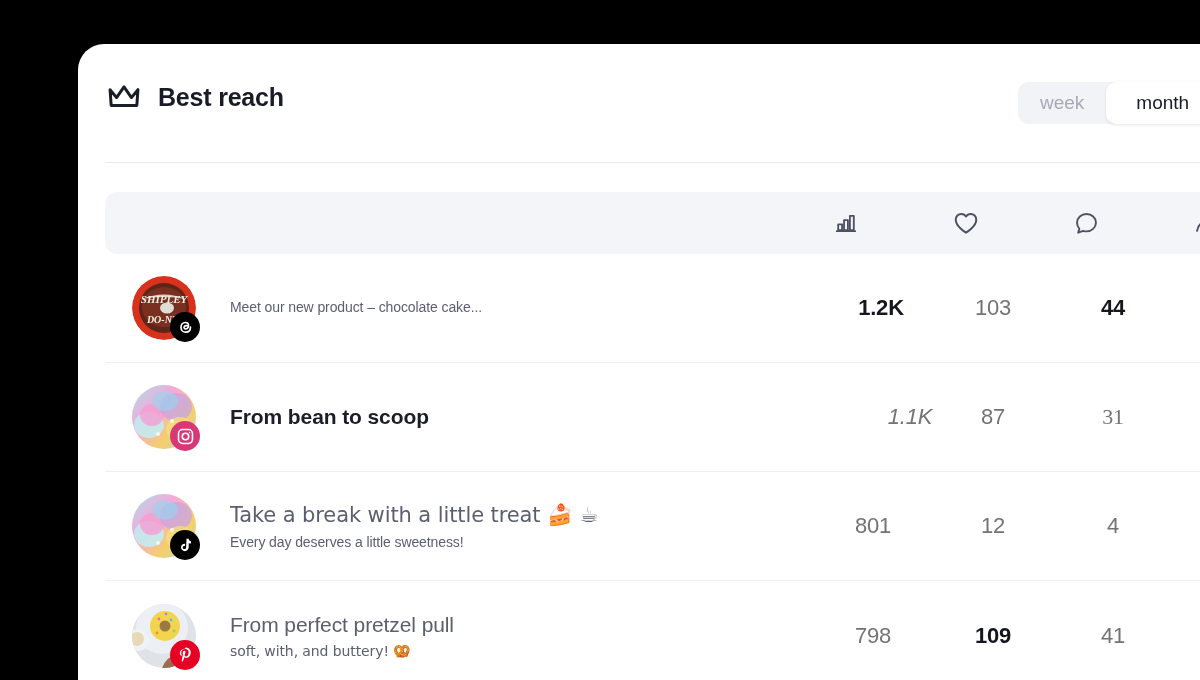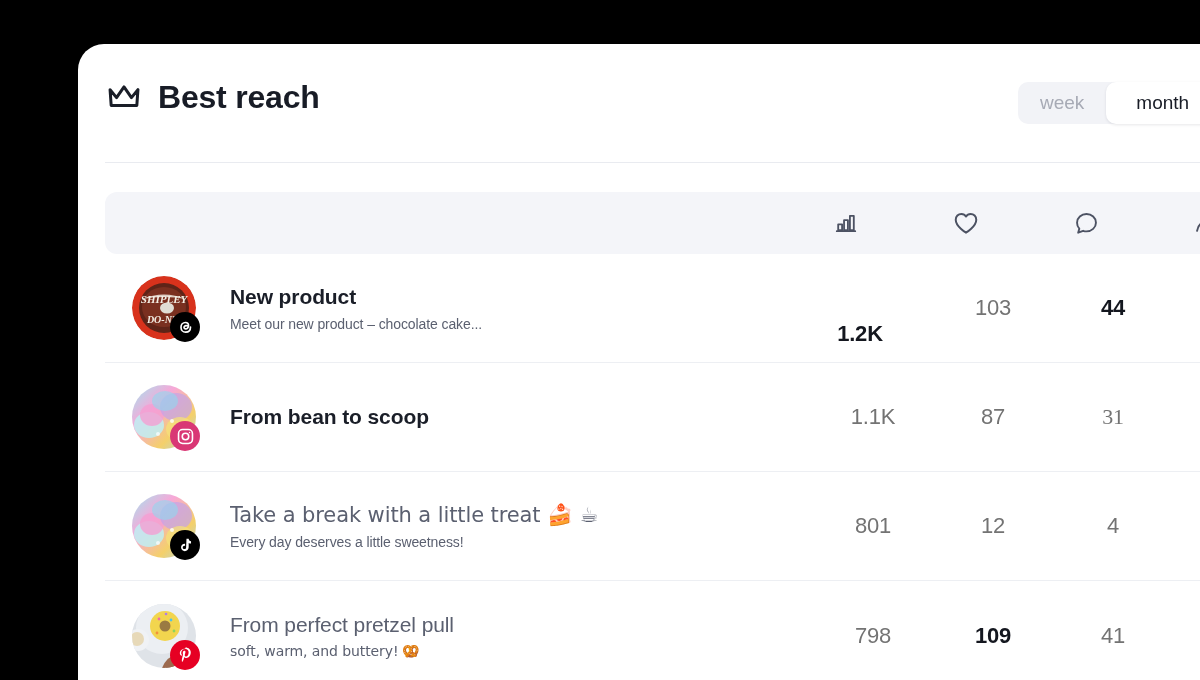--- a/index.html
+++ b/index.html
@@ -48,21 +48,21 @@
     display: flex;
     align-items: center;
     gap: 15px;
   }
   .crown-icon {
     width: 38px;
     height: 38px;
     display: block;
   }
   .head-title {
-    font-size: 32px;
+    font-size: 25px;
     font-weight: 700;
     color: #181c26;
     letter-spacing: -0.2px;
     line-height: 1;
     white-space: nowrap;
   }
 
   
   .seg {
     position: absolute;
@@ -310,24 +310,23 @@
               <text x="31" y="47" font-family="Liberation Serif, serif" font-size="10" font-style="italic" font-weight="bold" fill="#f3eee4" text-anchor="middle">DO-NU</text>
             </svg>
           </div>
           <div class="badge" style="background:#000000;">
             <svg width="20" height="20" viewBox="0 0 24 24" fill="none" stroke="#ffffff" stroke-width="2" stroke-linecap="round" stroke-linejoin="round">
               <path d="M16.2 11.2 C14.6 10.4 12.2 10.3 11.2 11.4 C10.3 12.4 10.9 14 12.6 14.2 C14.6 14.4 16 12.8 16.2 10.4 C16.4 8.2 15 6.6 12.6 6.6 C9.4 6.6 7.2 9 7.2 12.2 C7.2 15.6 9.4 18.2 12.8 18.2 C16.4 18.2 18.6 15.6 18.6 12"></path>
             </svg>
           </div>
         </div>
         <div class="row-text">
-          <div class="row-title">New product</div>
           <div class="row-sub">Meet our new product – chocolate cake...</div>
         </div>
-        <div class="metric strong" style="left:700px;margin-top:26px;">1.2K</div>
+        <div class="metric strong" style="left:721px;">1.2K</div>
         <div class="metric" style="left:833px;">103</div>
         <div class="metric strong" style="left:953px;">44</div>
         <div class="metric" style="left:1073px;">4</div>
       </div>
 
       <div class="row">
         <div class="avatar-wrap">
           <div class="avatar">
             <svg width="64" height="64" viewBox="0 0 64 64">
               <defs>
@@ -352,21 +351,21 @@
             <svg width="19" height="19" viewBox="0 0 24 24" fill="none" stroke="#ffffff" stroke-width="2" stroke-linecap="round" stroke-linejoin="round">
               <rect x="3.2" y="3.2" width="17.6" height="17.6" rx="5.2"></rect>
               <circle cx="12" cy="12" r="4.1"></circle>
               <circle cx="17.1" cy="6.9" r="0.9" fill="#ffffff" stroke="none"></circle>
             </svg>
           </div>
         </div>
         <div class="row-text">
           <div class="row-title">From bean to scoop</div>
         </div>
-        <div class="metric" style="left:713px;">1.1K</div>
+        <div class="metric" style="left:750px;font-style:italic;">1.1K</div>
         <div class="metric" style="left:833px;">87</div>
         <div class="metric" style="left:953px;font-family:Liberation Serif, serif;">31</div>
         <div class="metric" style="left:1073px;">0</div>
       </div>
 
       <div class="row">
         <div class="avatar-wrap">
           <div class="avatar">
             <svg width="64" height="64" viewBox="0 0 64 64">
               <defs>
@@ -423,21 +422,21 @@
             </svg>
           </div>
           <div class="badge" style="background:#e60023;">
             <svg width="20" height="20" viewBox="0 0 24 24" fill="#ffffff">
               <path d="M12.2 4.4 c-4.2 0 -6.4 2.8 -6.4 5.3 c0 1.5 0.6 2.8 1.8 3.3 c0.2 0.1 0.4 0 0.45 -0.2 l0.2 -0.75 c0.05 -0.25 0.03 -0.33 -0.15 -0.55 c-0.4 -0.47 -0.65 -1.07 -0.65 -1.92 c0 -2.48 1.85 -4.7 4.83 -4.7 c2.63 0 4.08 1.6 4.08 3.75 c0 2.83 -1.25 5.2 -3.1 5.2 c-1.03 0 -1.8 -0.85 -1.55 -1.88 c0.3 -1.25 0.87 -2.6 0.87 -3.5 c0 -0.8 -0.43 -1.47 -1.33 -1.47 c-1.05 0 -1.9 1.08 -1.9 2.55 c0 0.93 0.32 1.55 0.32 1.55 l-1.27 5.4 c-0.38 1.6 -0.05 3.55 -0.03 3.75 c0.02 0.12 0.17 0.15 0.25 0.05 c0.1 -0.13 1.37 -1.7 1.8 -3.27 l0.7 -2.67 c0.35 0.66 1.36 1.25 2.43 1.25 c3.2 0 5.37 -2.92 5.37 -6.82 c0 -2.95 -2.5 -5.7 -6.3 -5.7 Z"></path>
             </svg>
           </div>
         </div>
         <div class="row-text">
           <div class="row-title plain">From perfect pretzel pull</div>
-          <div class="row-sub emoji">soft, warm, and buttery! 🥨</div>
+          <div class="row-sub emoji">soft, with, and buttery! 🥨</div>
         </div>
         <div class="metric" style="left:713px;text-align:center;">798</div>
         <div class="metric strong" style="left:833px;">109</div>
         <div class="metric" style="left:953px;">41</div>
         <div class="metric strong" style="left:1073px;">5</div>
       </div>
 
     </div>
   </div>
 </div>

